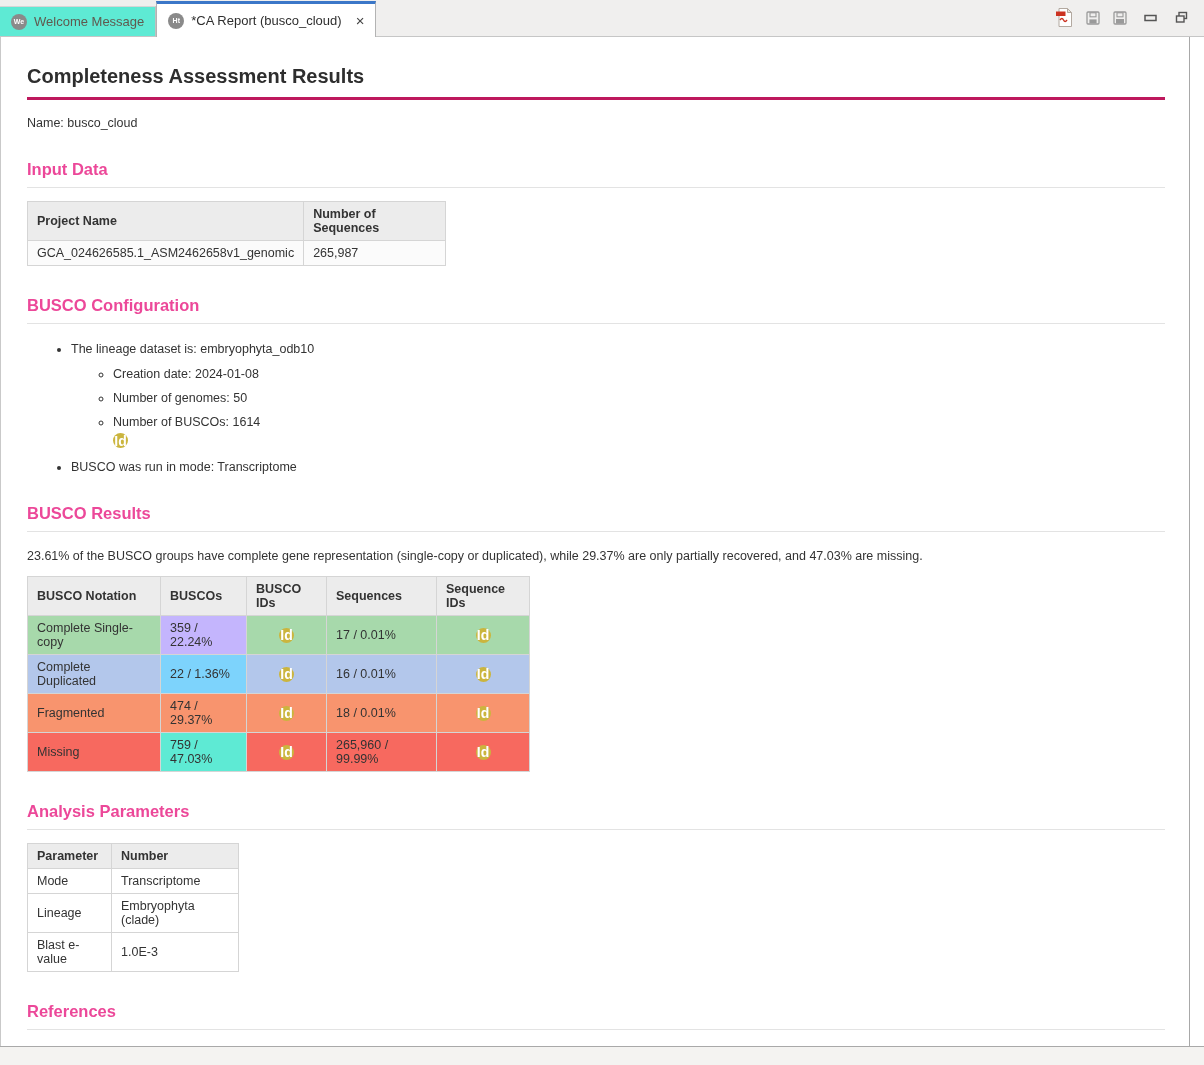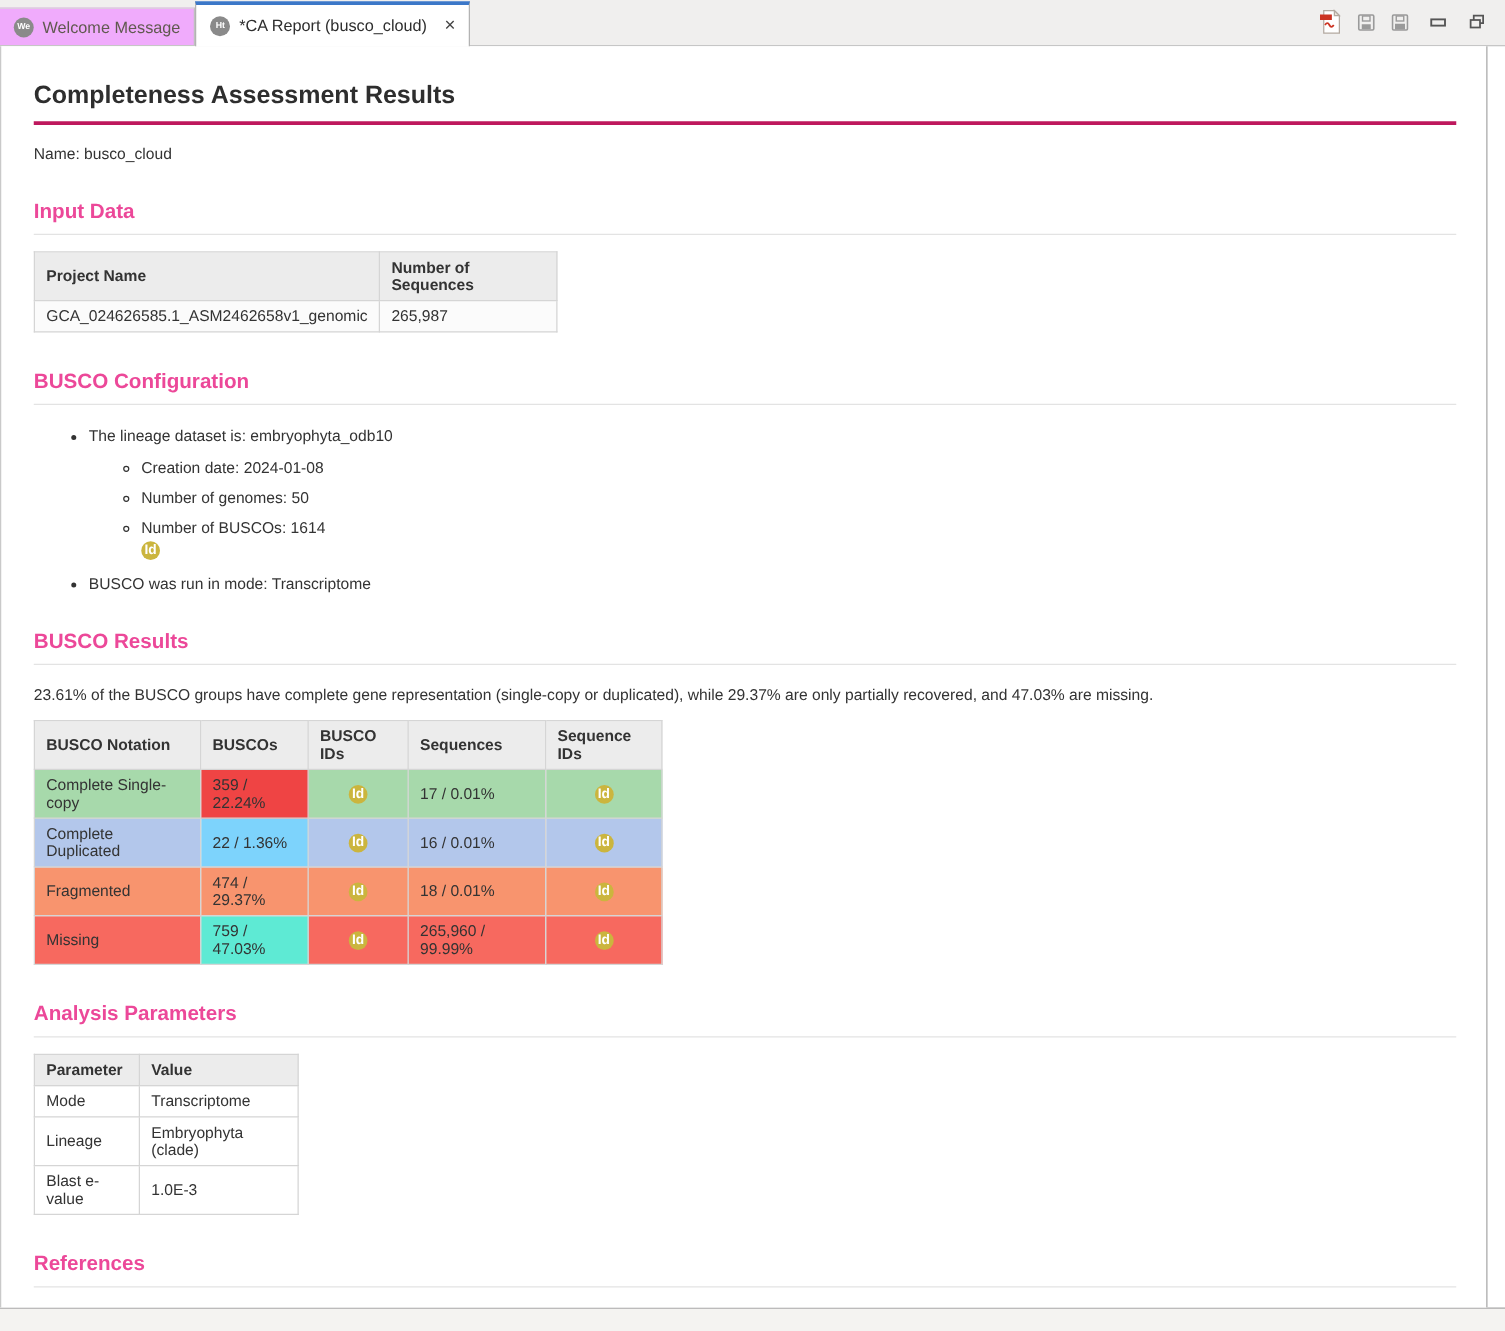--- a/index.html
+++ b/index.html
@@ -22,21 +22,21 @@
     align-items: flex-end;
   }
   .tab {
     display: flex; align-items: center; gap: 7px;
     height: 31px; padding: 0 11px;
     font-size: 13px;
     cursor: pointer;
     white-space: nowrap;
   }
   .tab.inactive {
-    background: #f0abfc;
+    background: #5eead4;
     color: #60594f;
     border-right: 1px solid #c0c0c0;
     border-top: 1px solid #d6d6d6;
     height: 30px;
   }
   .tab.active {
     background: #ffffff;
     color: #2e2e2e;
     border-left: 1px solid #b3b3b3;
     border-right: 1px solid #b3b3b3;
@@ -112,21 +112,21 @@
   ul.config-list { margin: 18px 0 0 0; padding-left: 44px; }
   ul.config-list > li { margin-bottom: 12px; }
   ul.config-sublist { list-style-type: circle; margin: 11px 0 0 0; padding-left: 42px; }
   ul.config-sublist > li { margin-bottom: 10px; }
   .summary-text { margin: 17px 0 0 0; }
   
   .id-badge {
     display: inline-flex; align-items: center; justify-content: center;
     width: 15px; height: 15px; border-radius: 50%;
     background: #cbb53e; color: #ffffff;
-    font-size: 11px; font-weight: bold;
+    font-size: 14px; font-weight: bold;
     cursor: pointer; vertical-align: middle;
     line-height: 1;
   }
   .badge-row { margin-top: 4px; }
 </style>
 </head>
 <body>
 
 <div class="tab-bar">
   <div class="tab inactive">
@@ -235,21 +235,21 @@
         <th>BUSCO Notation</th>
         <th>BUSCOs</th>
         <th>BUSCO IDs</th>
         <th>Sequences</th>
         <th>Sequence IDs</th>
       </tr>
     </thead>
     <tbody>
       <tr>
         <td style="background-color: rgb(167, 217, 171);">Complete Single-copy</td>
-        <td class="num" style="background-color: #ef4444;">359 / 22.24%</td>
+        <td class="num" style="background-color: #c4b5fd;">359 / 22.24%</td>
         <td class="ctr" style="background-color: rgb(167, 217, 171);"><span class="id-badge">Id</span></td>
         <td class="num" style="background-color: rgb(167, 217, 171);">17 / 0.01%</td>
         <td class="ctr" style="background-color: rgb(167, 217, 171);"><span class="id-badge">Id</span></td>
       </tr>
       <tr>
         <td style="background-color: rgb(179, 199, 235);">Complete Duplicated</td>
         <td class="num" style="background-color: #7dd3fc;">22 / 1.36%</td>
         <td class="ctr" style="background-color: rgb(179, 199, 235);"><span class="id-badge">Id</span></td>
         <td class="num" style="background-color: rgb(179, 199, 235);">16 / 0.01%</td>
         <td class="ctr" style="background-color: rgb(179, 199, 235);"><span class="id-badge">Id</span></td>
@@ -273,21 +273,21 @@
 
   <h2 class="section-heading">Analysis Parameters</h2>
   <table>
     <colgroup>
         <col class="col-param">
         <col class="col-value">
       </colgroup>
     <thead>
       <tr>
         <th>Parameter</th>
-        <th>Value</th>
+        <th>Number</th>
       </tr>
     </thead>
     <tbody>
       <tr>
         <td>Mode</td>
         <td>Transcriptome</td>
       </tr>
       <tr>
         <td>Lineage</td>
         <td>Embryophyta (clade)</td>

